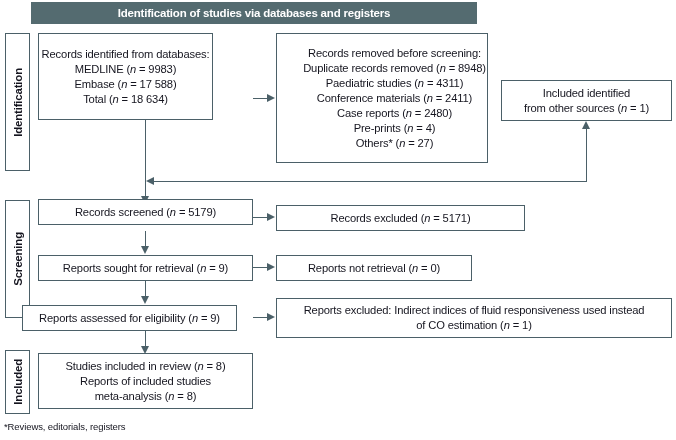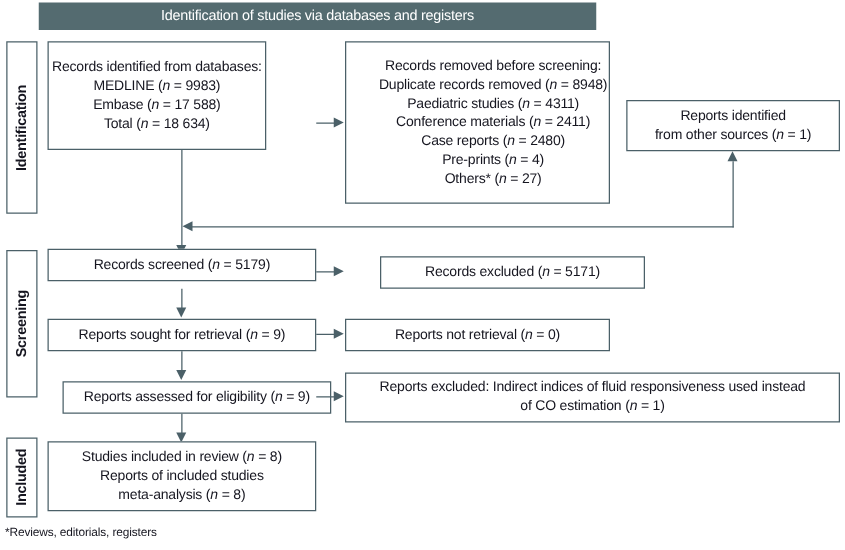--- a/index.html
+++ b/index.html
@@ -22,21 +22,21 @@
   
   .banner {
     position: absolute;
     left: 31px;
     top: 2px;
     width: 446px;
     height: 22px;
     background: #546b70;
     color: #ffffff;
     font-size: 11.5px;
-    font-weight: normal;
+    font-weight: bold;
     letter-spacing: -0.2px;
     display: flex;
     align-items: center;
     justify-content: center;
     text-align: center;
     white-space: nowrap;
   }
 
   
   .stage {
@@ -150,61 +150,61 @@
     <span class="ln">Records removed before screening:</span>
     <span class="ln">Duplicate records removed (<i>n</i> = 8948)</span>
     <span class="ln">Paediatric studies (<i>n</i> = 4311)</span>
     <span class="ln">Conference materials (<i>n</i> = 2411)</span>
     <span class="ln">Case reports (<i>n</i> = 2480)</span>
     <span class="ln">Pre-prints (<i>n</i> = 4)</span>
     <span class="ln">Others* (<i>n</i> = 27)</span>
   </div>
 
   <div class="box" style="left:501px; top:80px; width:171px; height:41px;">
-    <span class="ln">Reports identified</span>
+    <span class="ln">Included identified</span>
     <span class="ln">from other sources (<i>n</i> = 1)</span>
   </div>
 
   <div class="hline" style="left:253px; top:98px; width:15px;"></div>
   <div class="arrow arrow-r" style="left:267px; top:93.5px;"></div>
 
   <div class="vline" style="left:145px; top:120px; height:78px;"></div>
   <div class="arrow arrow-d" style="left:140.7px; top:196px;"></div>
 
   <div class="vline" style="left:586px; top:129px; height:53px;"></div>
   <div class="arrow arrow-u" style="left:581.7px; top:121px;"></div>
 
   <div class="hline" style="left:153px; top:181px; width:434px;"></div>
   <div class="arrow arrow-l" style="left:146px; top:176.6px;"></div>
 
   <div class="box" style="left:38px; top:199px; width:215px; height:26px;">
     <span class="ln">Records screened (<i>n</i> = 5179)</span>
   </div>
-  <div class="box" style="left:276px; top:205px; width:212px; height:26px;margin-left:28px;">
+  <div class="box" style="left:276px; top:205px; width:249px; height:26px;">
     <span class="ln">Records excluded (<i>n</i> = 5171)</span>
   </div>
   <div class="hline" style="left:253px; top:217px; width:15px;"></div>
   <div class="arrow arrow-r" style="left:267px; top:212.5px;"></div>
 
   <div class="vline" style="left:145px; top:231px; height:17px;"></div>
   <div class="arrow arrow-d" style="left:140.7px; top:246px;"></div>
 
   <div class="box" style="left:38px; top:255px; width:215px; height:26px;text-align:center;">
     <span class="ln">Reports sought for retrieval (<i>n</i> = 9)</span>
   </div>
-  <div class="box" style="left:276px; top:255px; width:212px; height:26px;">
+  <div class="box" style="left:276px; top:255px; width:196px; height:26px;">
     <span class="ln">Reports not retrieval (<i>n</i> = 0)</span>
   </div>
   <div class="hline" style="left:253px; top:267px; width:15px;"></div>
   <div class="arrow arrow-r" style="left:267px; top:262.5px;"></div>
 
   <div class="vline" style="left:145px; top:281px; height:17px;"></div>
   <div class="arrow arrow-d" style="left:140.7px; top:296px;"></div>
 
-  <div class="box" style="left:50px; top:305px; width:215px; height:26px;">
+  <div class="box" style="left:22px; top:305px; width:215px; height:26px;">
     <span class="ln">Reports assessed for eligibility (<i>n</i> = 9)</span>
   </div>
   <div class="box" style="left:276px; top:298px; width:396px; height:40px;">
     <span class="wrapln">Reports excluded: Indirect indices of fluid responsiveness used instead</span>
     <span class="wrapln">of CO estimation (<i>n</i> = 1)</span>
   </div>
   <div class="hline" style="left:253px; top:317px; width:15px;"></div>
   <div class="arrow arrow-r" style="left:267px; top:312.5px;"></div>
 
   <div class="vline" style="left:145px; top:331px; height:17px;"></div>

